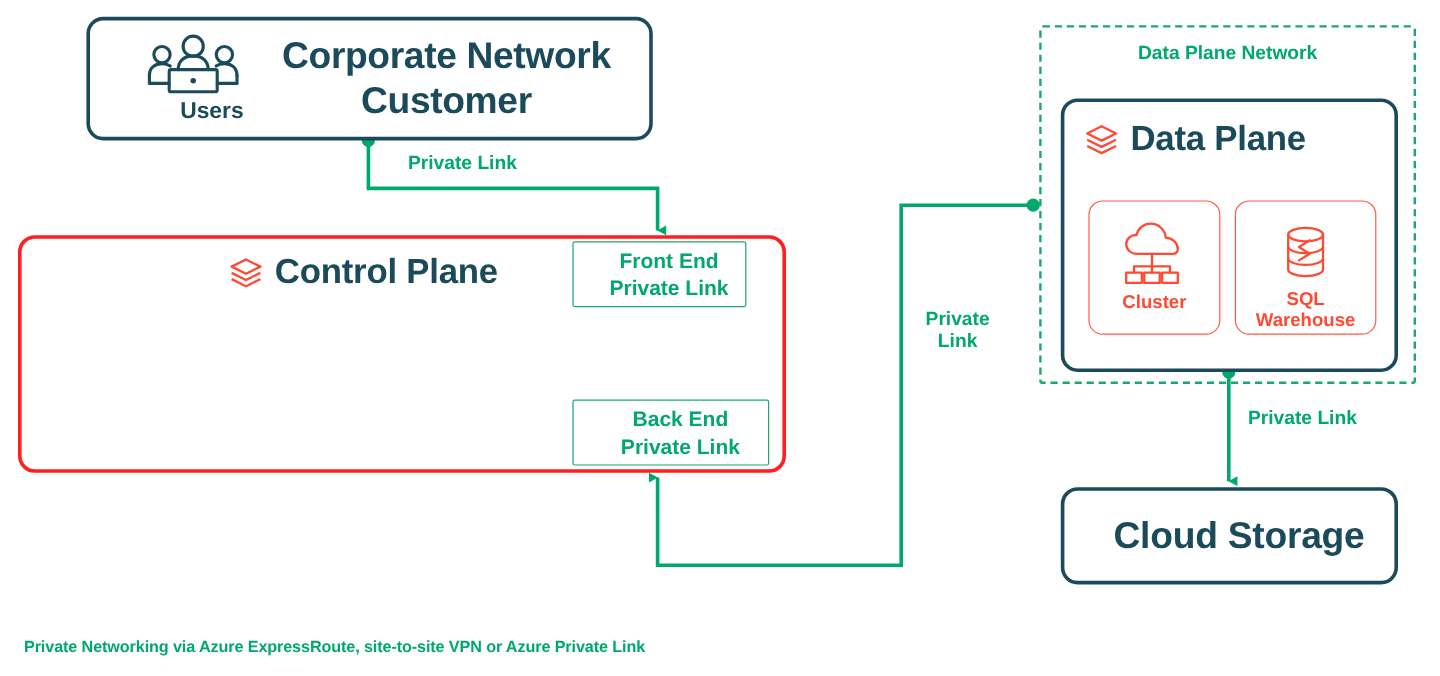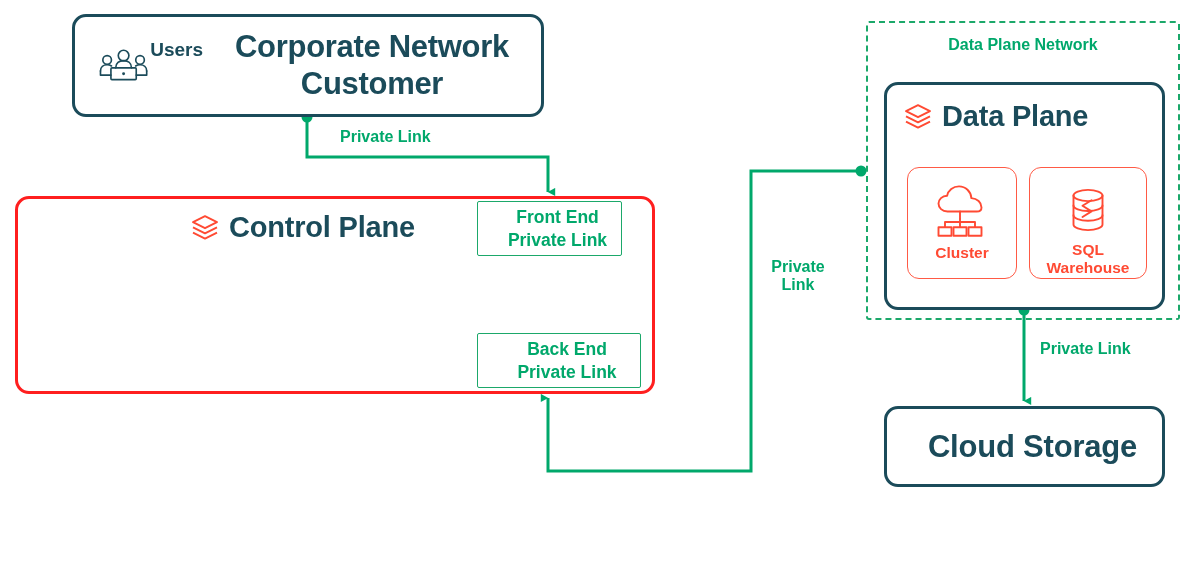--- a/index.html
+++ b/index.html
@@ -50,21 +50,21 @@
     </g>
 
     <g>
       <circle cx="1024" cy="310" r="5.5" fill="#00A86B"></circle>
       <path d="M1024,310 L1024,401" fill="none" stroke="#00A86B" stroke-width="3" marker-end="url(#arrGreen)"></path>
     </g>
   </svg>
 
   <div class="box navy-box" style="left:72px;top:14px;width:472px;height:103px;">
     <div class="row" style="height:100%;padding-left:22px;box-sizing:border-box;">
-      <div style="width:106px;display:flex;align-items:flex-start;justify-content:center;">
+      <div style="width:106px;display:flex;flex-direction:column;align-items:flex-end;justify-content:center;">
         <svg width="84" height="54" viewBox="0 0 84 54">
           <g fill="none" stroke="#1B4B5A" stroke-width="2.6" stroke-linejoin="round" stroke-linecap="round">
             <circle cx="42" cy="10.5" r="8.4"></circle>
             <path d="M29.5,30 C29.5,22.2 35.2,18.6 42,18.6 C48.8,18.6 54.5,22.2 54.5,30"></path>
             <circle cx="16" cy="17.5" r="6.8"></circle>
             <path d="M5.5,35 C5.5,28.4 10.2,25 16,25 C18.6,25 21,25.7 22.9,27"></path>
             <path d="M5.5,35 L5.5,41.5 L22,41.5"></path>
             <circle cx="68" cy="17.5" r="6.8"></circle>
             <path d="M78.5,35 C78.5,28.4 73.8,25 68,25 C65.4,25 63,25.7 61.1,27"></path>
             <path d="M78.5,35 L78.5,41.5 L62,41.5"></path>
@@ -162,14 +162,15 @@
       </div>
     </div>
   </div>
 
   <div class="label lbl-green-lg t-green" style="left:1040px;top:340px;">Private Link</div>
 
   <div class="box navy-box center" style="left:884px;top:406px;width:281px;height:81px;">
     <div class="ttl-md t-navy" style="font-size:31px;">Cloud Storage</div>
   </div>
 
+  <div class="footnote" style="left:20px;top:531px;">Private Networking via Azure ExpressRoute, site-to-site VPN or Azure Private Link</div>
 
 </div>
 
 </body></html>

